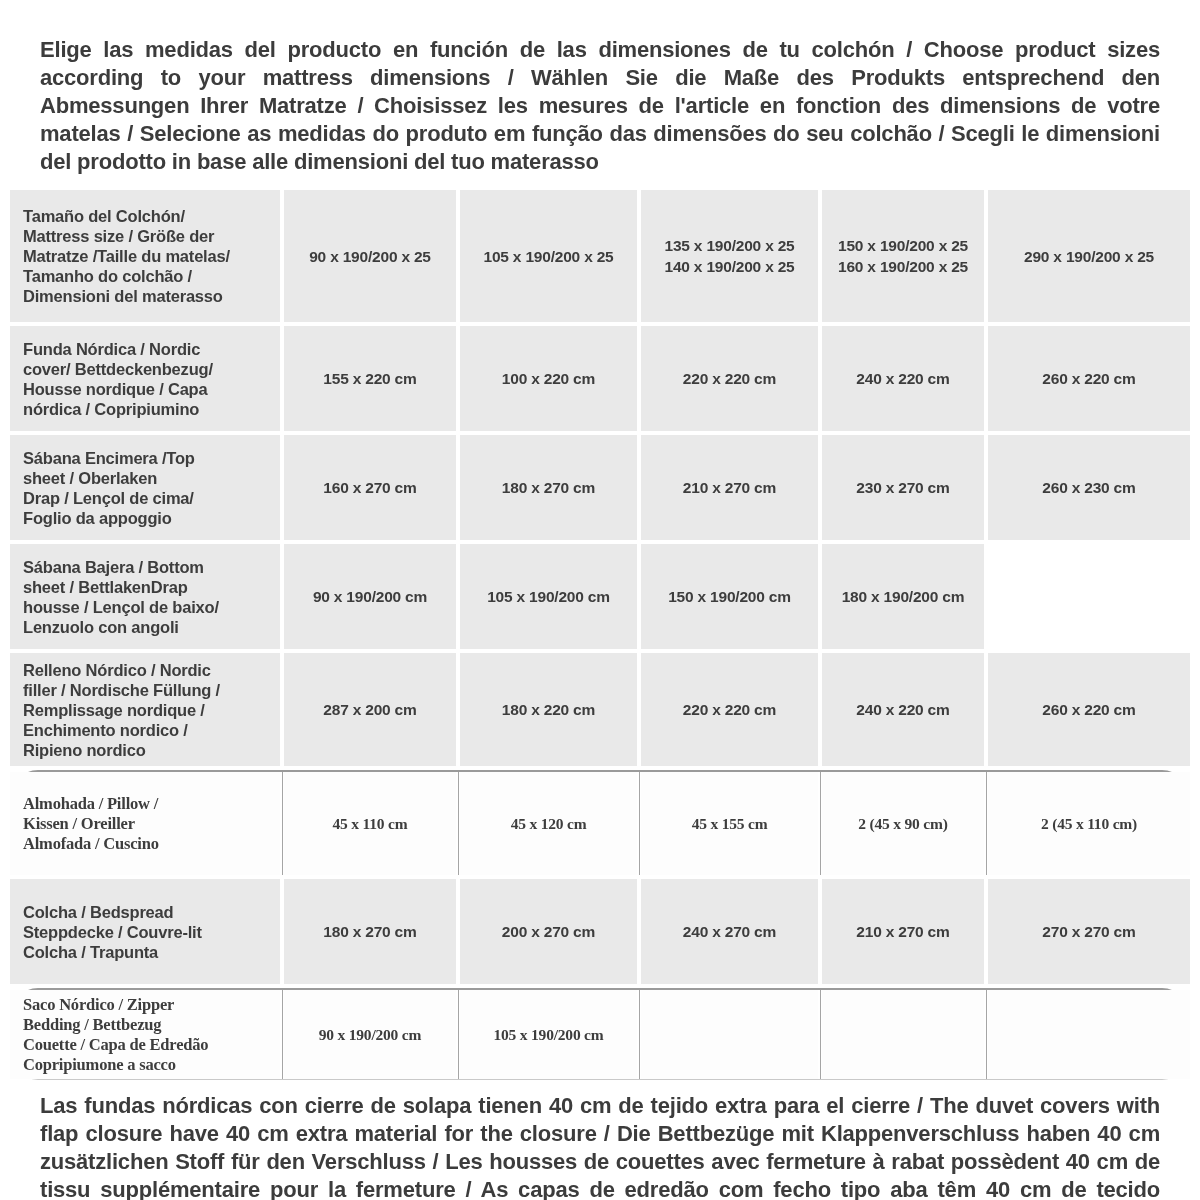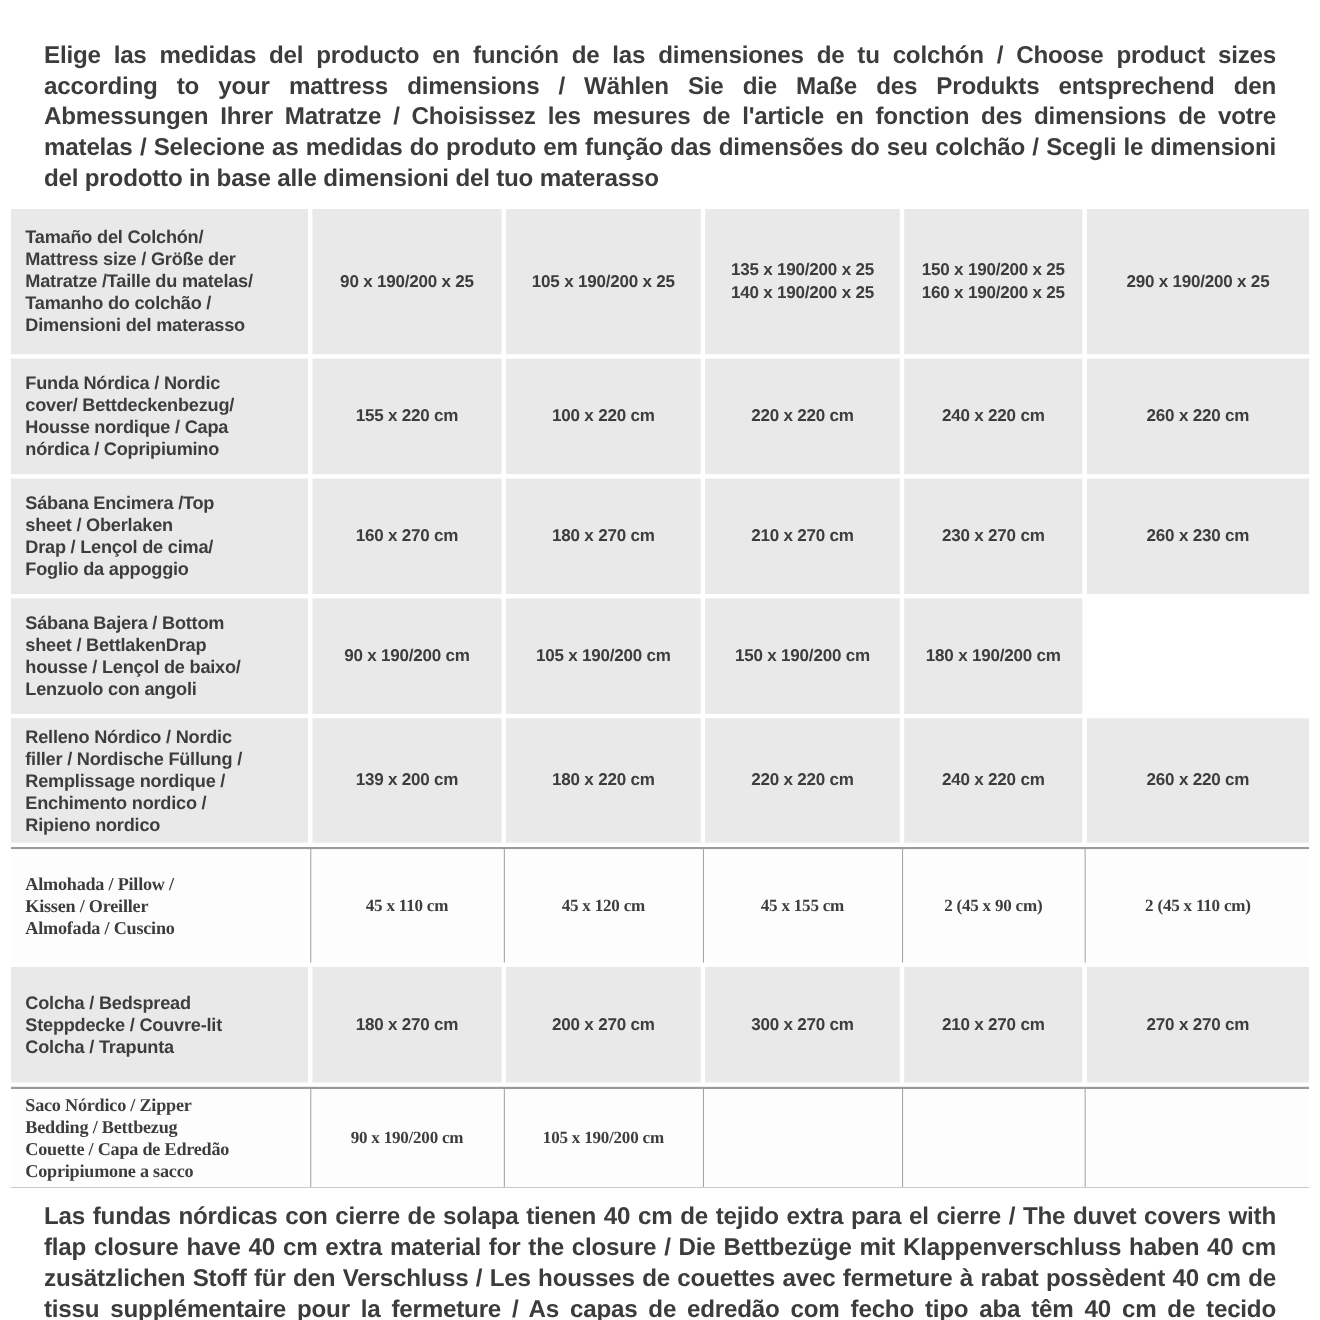--- a/index.html
+++ b/index.html
@@ -25,20 +25,21 @@
   }
   .size-table {
     margin: 14px 0 0 -30px;
     width: 1180px;
   }
   .trow {
     display: grid;
     grid-template-columns: 270px 172px 177px 177px 162px 202px;
     column-gap: 4px;
     margin-bottom: 4px;
+    border-radius: 28px;
   }
   .trow--gray .tcell { background: #e9e9e9; }
   .trow--white { border-top: 2px solid #9a9a9a; font-family: Liberation Serif, serif; }
   .trow--white .tcell { background: #fdfdfd; position: relative; }
   .trow--white .tcell + .tcell::before {
     content: "";
     position: absolute;
     left: -2px; top: 0; bottom: 0;
     width: 1px;
     background: #a5a5a5;
@@ -128,21 +129,21 @@
       <div class="tcell">150 x 190/200 cm</div>
       <div class="tcell">180 x 190/200 cm</div>
     </div>
 
     <div class="trow trow--gray h-tall">
       <div class="tcell tcell--label">Relleno Nórdico / Nordic
 filler / Nordische Füllung /
 Remplissage nordique /
 Enchimento nordico /
 Ripieno nordico</div>
-      <div class="tcell">139 x 200 cm</div>
+      <div class="tcell">287 x 200 cm</div>
       <div class="tcell">180 x 220 cm</div>
       <div class="tcell">220 x 220 cm</div>
       <div class="tcell">240 x 220 cm</div>
       <div class="tcell">260 x 220 cm</div>
     </div>
 
     <div class="trow trow--white h-std">
       <div class="tcell tcell--label">Almohada  / Pillow /
 Kissen / Oreiller
 Almofada / Cuscino</div>
@@ -152,21 +153,21 @@
       <div class="tcell">2 (45 x 90 cm)</div>
       <div class="tcell">2 (45 x 110 cm)</div>
     </div>
 
     <div class="trow trow--gray h-std">
       <div class="tcell tcell--label">Colcha / Bedspread
 Steppdecke / Couvre-lit
 Colcha / Trapunta</div>
       <div class="tcell">180 x 270 cm</div>
       <div class="tcell">200 x 270 cm</div>
-      <div class="tcell">300 x 270 cm</div>
+      <div class="tcell">240 x 270 cm</div>
       <div class="tcell">210 x 270 cm</div>
       <div class="tcell">270 x 270 cm</div>
     </div>
 
     <div class="trow trow--white h-short">
       <div class="tcell tcell--label">Saco Nórdico / Zipper
 Bedding / Bettbezug
 Couette  / Capa de Edredão
 Copripiumone a sacco</div>
       <div class="tcell">90 x 190/200 cm</div>

